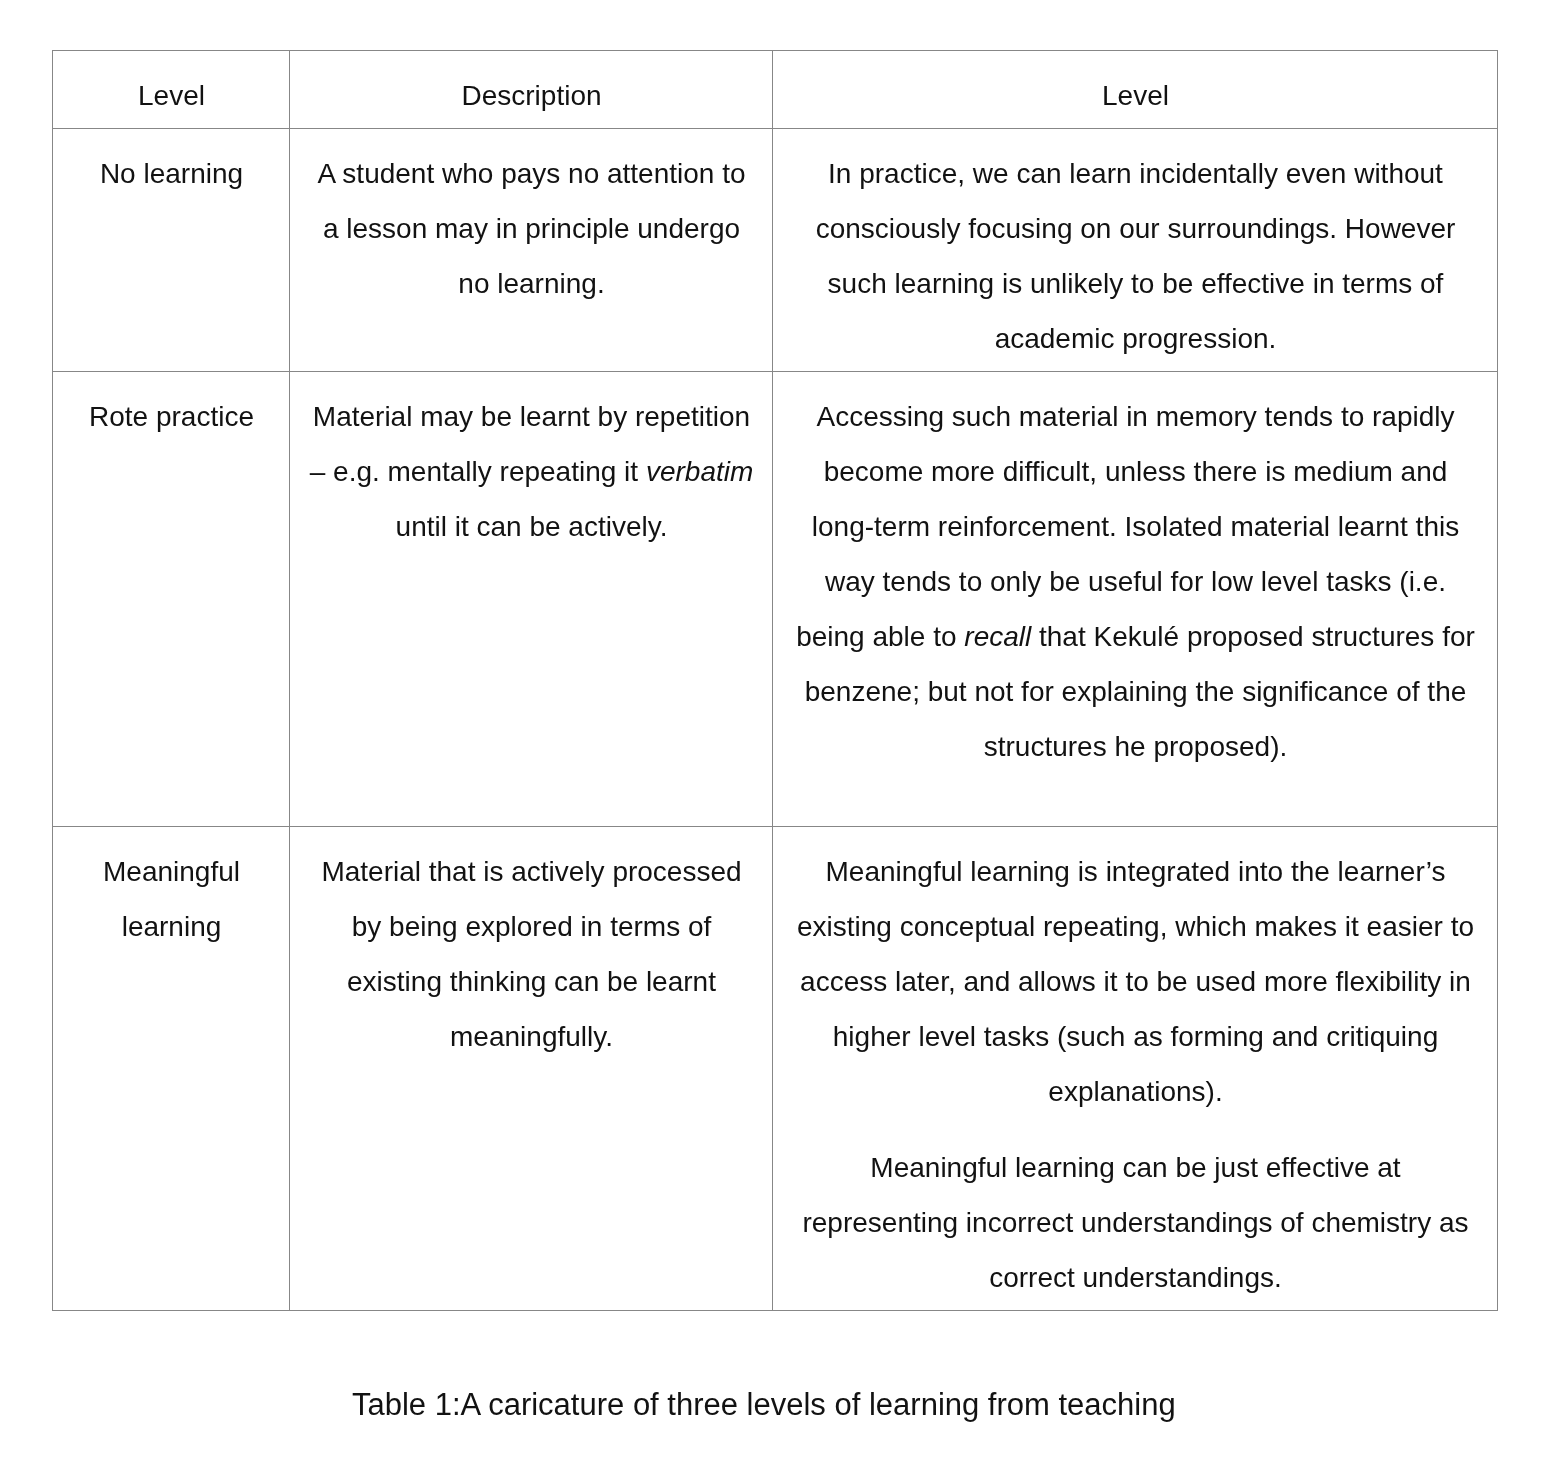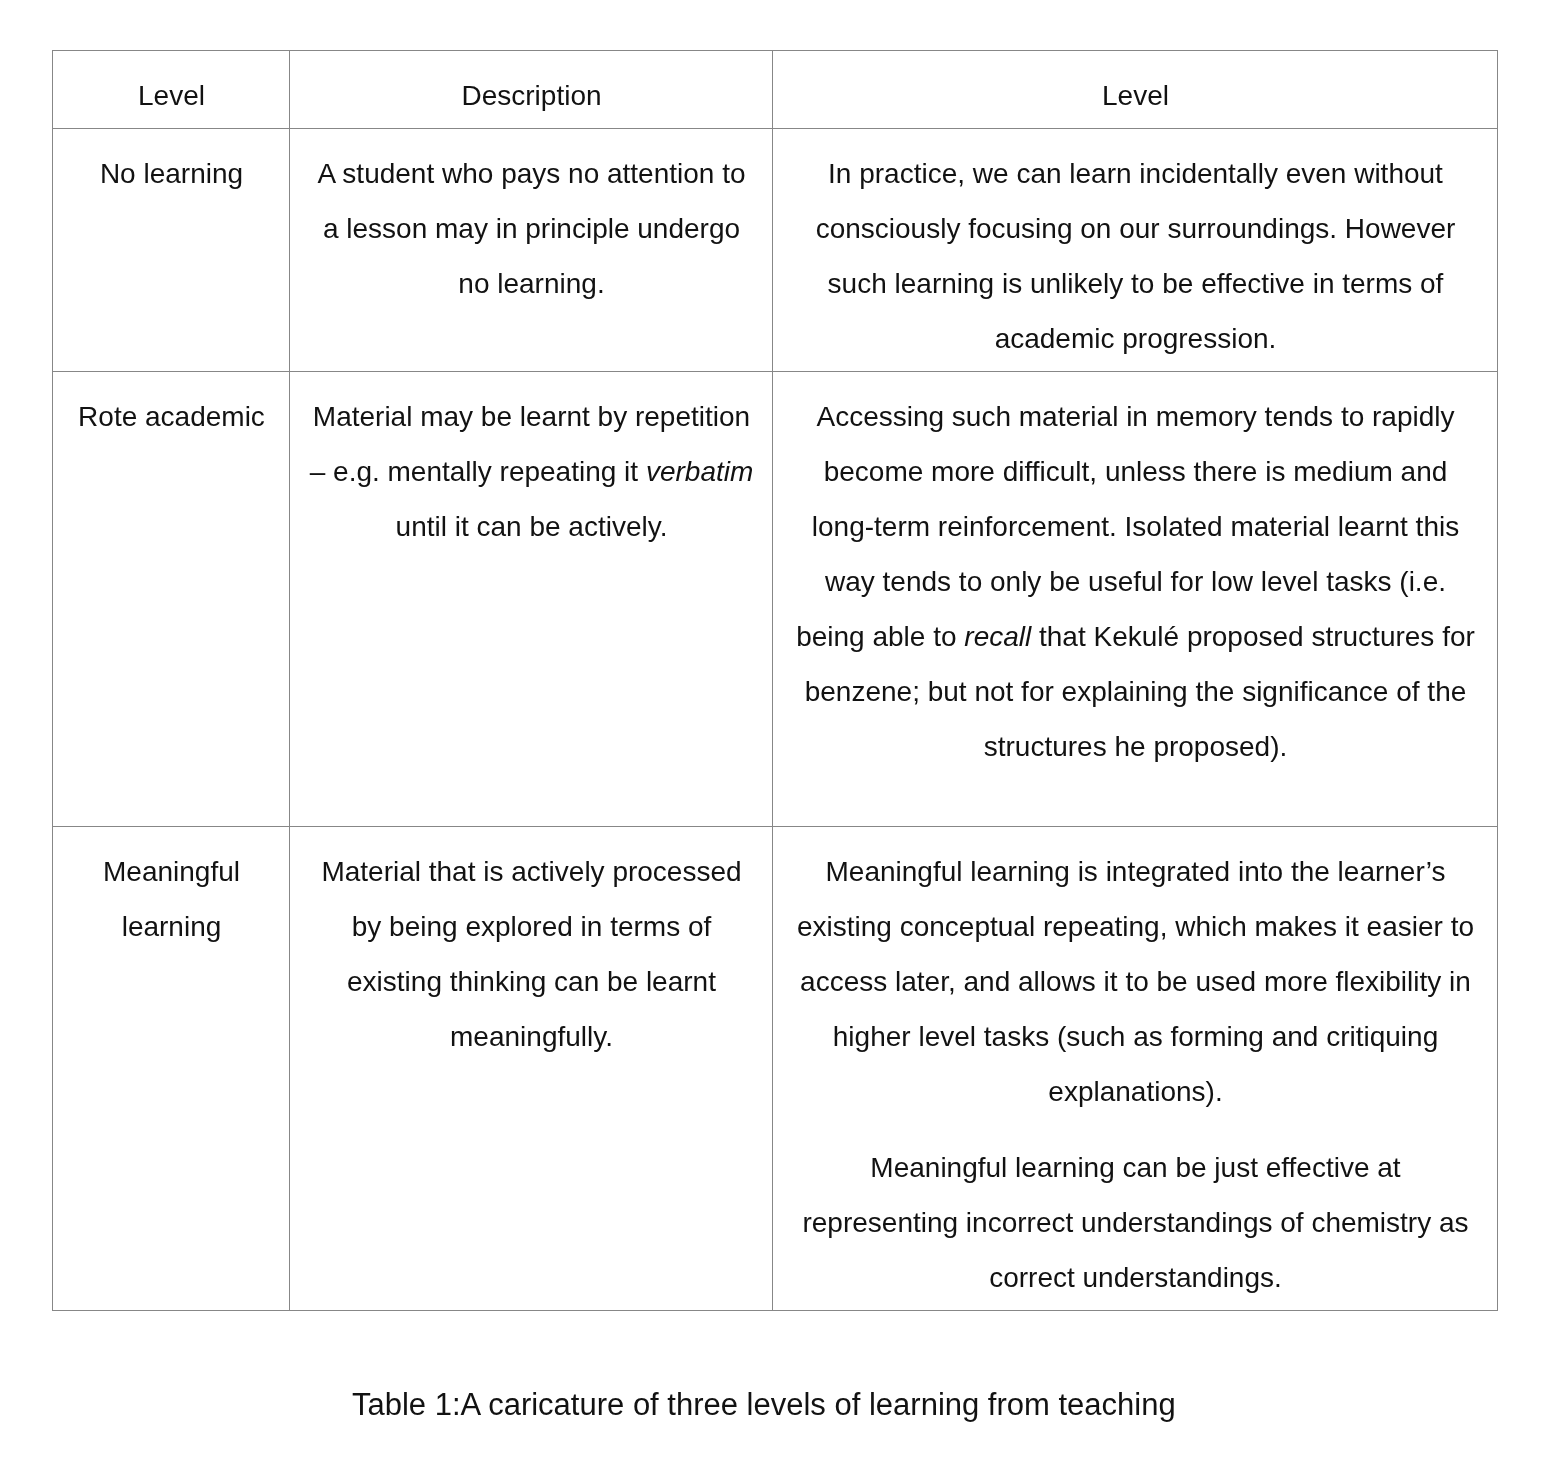--- a/index.html
+++ b/index.html
@@ -68,21 +68,21 @@
     <tr class="row-0">
       <td>No learning</td>
       <td>
           <p class="cell-p"><span>A student who pays no attention to a lesson may in principle undergo no learning.</span></p>
         </td>
       <td>
           <p class="cell-p"><span>In practice, we can learn incidentally even without consciously focusing on our surroundings. However such learning is unlikely to be effective in terms of academic progression.</span></p>
         </td>
     </tr>
     <tr class="row-1">
-      <td>Rote academic</td>
+      <td>Rote practice</td>
       <td>
           <p class="cell-p"><span>Material may be learnt by repetition – e.g. mentally repeating it </span><em>verbatim</em><span> until it can be actively.</span></p>
         </td>
       <td>
           <p class="cell-p"><span>Accessing such material in memory tends to rapidly become more difficult, unless there is medium and long-term reinforcement. Isolated material learnt this way tends to only be useful for low level tasks (i.e. being able to </span><em>recall</em><span> that Kekulé proposed structures for benzene; but not for explaining the significance of the structures he proposed).</span></p>
         </td>
     </tr>
     <tr class="row-2">
       <td>Meaningful learning</td>
       <td>

